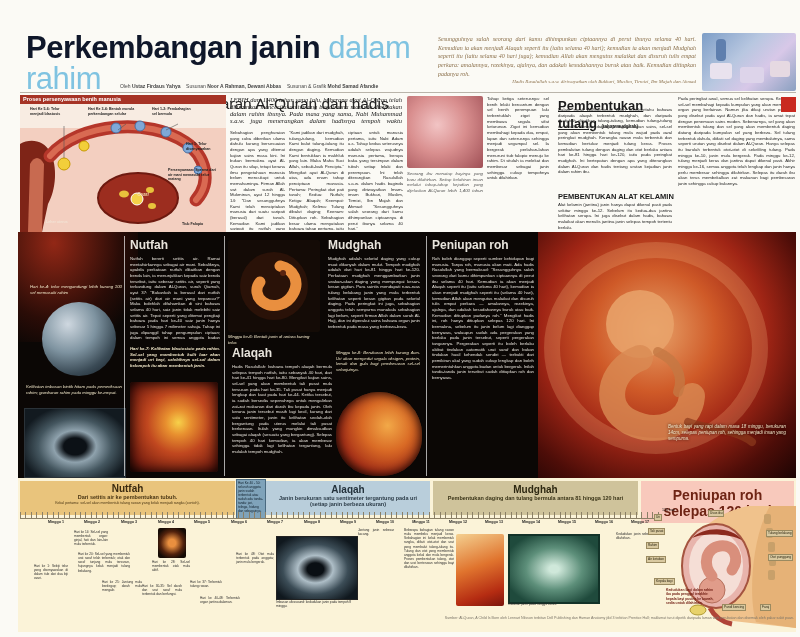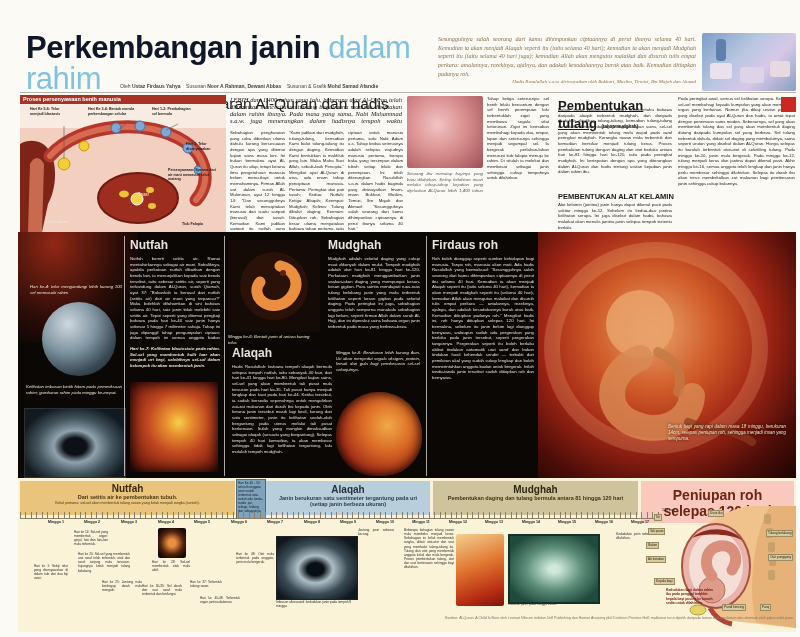--- a/index.html
+++ b/index.html
@@ -142,21 +142,21 @@
     <div class="abs wt b" style="left:310px;top:6px;font-size:12px;">Mudghah</div>
     <div class="abs f4 j ov wt" style="left:310px;top:24px;width:92px;height:88px;">Mudghah adalah seketul daging yang cukup muat dikunyah dalam mulut. Tempoh mudghah adalah dari hari ke-81 hingga hari ke-120. Perkataan mudghah menggambarkan janin seakan-akan daging yang mempunyai kesan-kesan gigitan. Para saintis mendapati ruas-ruas tulang belakang janin yang mula terbentuk kelihatan seperti kesan gigitan pada seketul daging. Pada peringkat ini juga, sebahagian anggota telah sempurna manakala sebahagian lagi belum, seperti firman Allah dalam surah Al-Hajj, dan ini diperakui sains bahawa organ janin terbentuk pada masa yang berbeza-beza.</div>
 
     <div class="abs wt b" style="left:214px;top:114px;font-size:12px;">Alaqah</div>
     <div class="abs f4 j ov wt" style="left:214px;top:132px;width:100px;height:112px;">Hadis Rasulullah: bahawa tempoh alaqah bermula selepas tempoh nutfah, iaitu sebanyak 40 hari, dari hari ke-41 hingga hari ke-80. Mengikut kajian sains, sel-sel yang akan membentuk tali pusat mula tersusun pada hari ke-35. Tali pusat hanya menjadi lengkap dan kuat pada hari ke-44. Ketika tersebut, ia sudah bersedia sepenuhnya untuk mengalirkan zat-zat makanan dari darah ibu kepada janin. Oleh kerana janin tersebut masih lagi kecil, kurang dari satu sentimeter, janin itu kelihatan seolah-olah bergantung pada uterus melalui tali pusat berkenaan. Itulah yang mungkin dimaksudkan sebagai alaqah (sesuatu yang bergantung). Selepas tempoh 40 hari kemudian, ia akan membesar sehingga tidak lagi kelihatan tergantung, lalu mulalah tempoh mudghah.</div>
     <div class="abs f4 it j ov" style="left:318px;top:118px;width:84px;height:40px;color:#f0e6c8;">Minggu ke-8: Berukuran lebih kurang 4cm. Uri akan menyedut segala oksigen, protein, lemak dan gula bagi pembesaran sel-sel selanjutnya.</div>
     <div class="abs" style="left:318px;top:160px;width:86px;height:84px;border-radius:50% 50% 46% 46%;background:radial-gradient(circle at 60% 40%,#f2a948,#d96a25 35%,#a83218 65%,#4a0f08 90%);box-shadow:inset 0 0 12px #000;"></div>
 
     <div class="abs sep" style="left:408px;top:4px;height:240px;"></div>
 
-    <div class="abs wt b" style="left:414px;top:6px;font-size:12px;">Firdaus roh</div>
+    <div class="abs wt b" style="left:414px;top:6px;font-size:12px;">Peniupan roh</div>
     <div class="abs f4 j ov wt" style="left:414px;top:24px;width:102px;height:220px;">Roh boleh dianggap seperti sumber kehidupan bagi manusia. Tanpa roh, manusia akan mati. Ada hadis Rasulullah yang bermaksud: “Sesungguhnya salah seorang dari kamu dihimpunkan ciptaannya di perut ibu selama 40 hari. Kemudian ia akan menjadi Alaqah seperti itu (iaitu selama 40 hari), kemudian ia akan menjadi mudghah seperti itu (selama 40 hari), kemudian Allah akan mengutus malaikat dan disuruh tulis empat perkara — amalannya, rezekinya, ajalnya, dan adakah kesudahannya buruk atau baik. Kemudian ditiupkan padanya roh.” Mengikut hadis ini, roh hanya ditiupkan selepas 120 hari. Ini bermakna, sebelum itu janin belum lagi dianggap bernyawa, walaupun sudah ada pergerakan yang berlaku pada janin tersebut, seperti pergerakan tangannya. Pergerakan seperti itu boleh berlaku akibat tindakan automatik urat saraf dan bukan tindakan hasil kehendak sendiri — terbukti dari pemikiran akal yang sudah cukup lengkap dan boleh memerintahkan anggota badan untuk bergerak. Inilah tanda-tanda janin tersebut sudah ditiupkan roh dan bernyawa.</div>
 
     <div class="abs ov" style="left:520px;top:0;width:258px;height:246px;background:radial-gradient(circle at 45% 40%,#e8a36a 0%,#cf5a28 30%,#a02515 55%,#4d0d08 80%,#1c0403 100%);">
       <svg width="258" height="246" viewBox="0 0 258 246">
         <ellipse cx="118" cy="116" rx="104" ry="98" fill="none" stroke="rgba(255,200,140,0.22)" stroke-width="16"></ellipse>
         <circle cx="102" cy="92" r="34" fill="#e9a36b" opacity="0.85"></circle>
         <path d="M102,126 C 70,138 64,176 92,190 C 120,204 152,192 154,164" fill="none" stroke="#d98b54" stroke-width="26" stroke-linecap="round" opacity="0.8"></path>
         <path d="M120,120 C 138,128 146,144 140,160" fill="none" stroke="#c47844" stroke-width="10" stroke-linecap="round" opacity="0.8"></path>
         <path d="M150,190 C 170,198 196,196 214,210" fill="none" stroke="#8c3a1c" stroke-width="8" stroke-linecap="round" opacity="0.7"></path>
       </svg>

